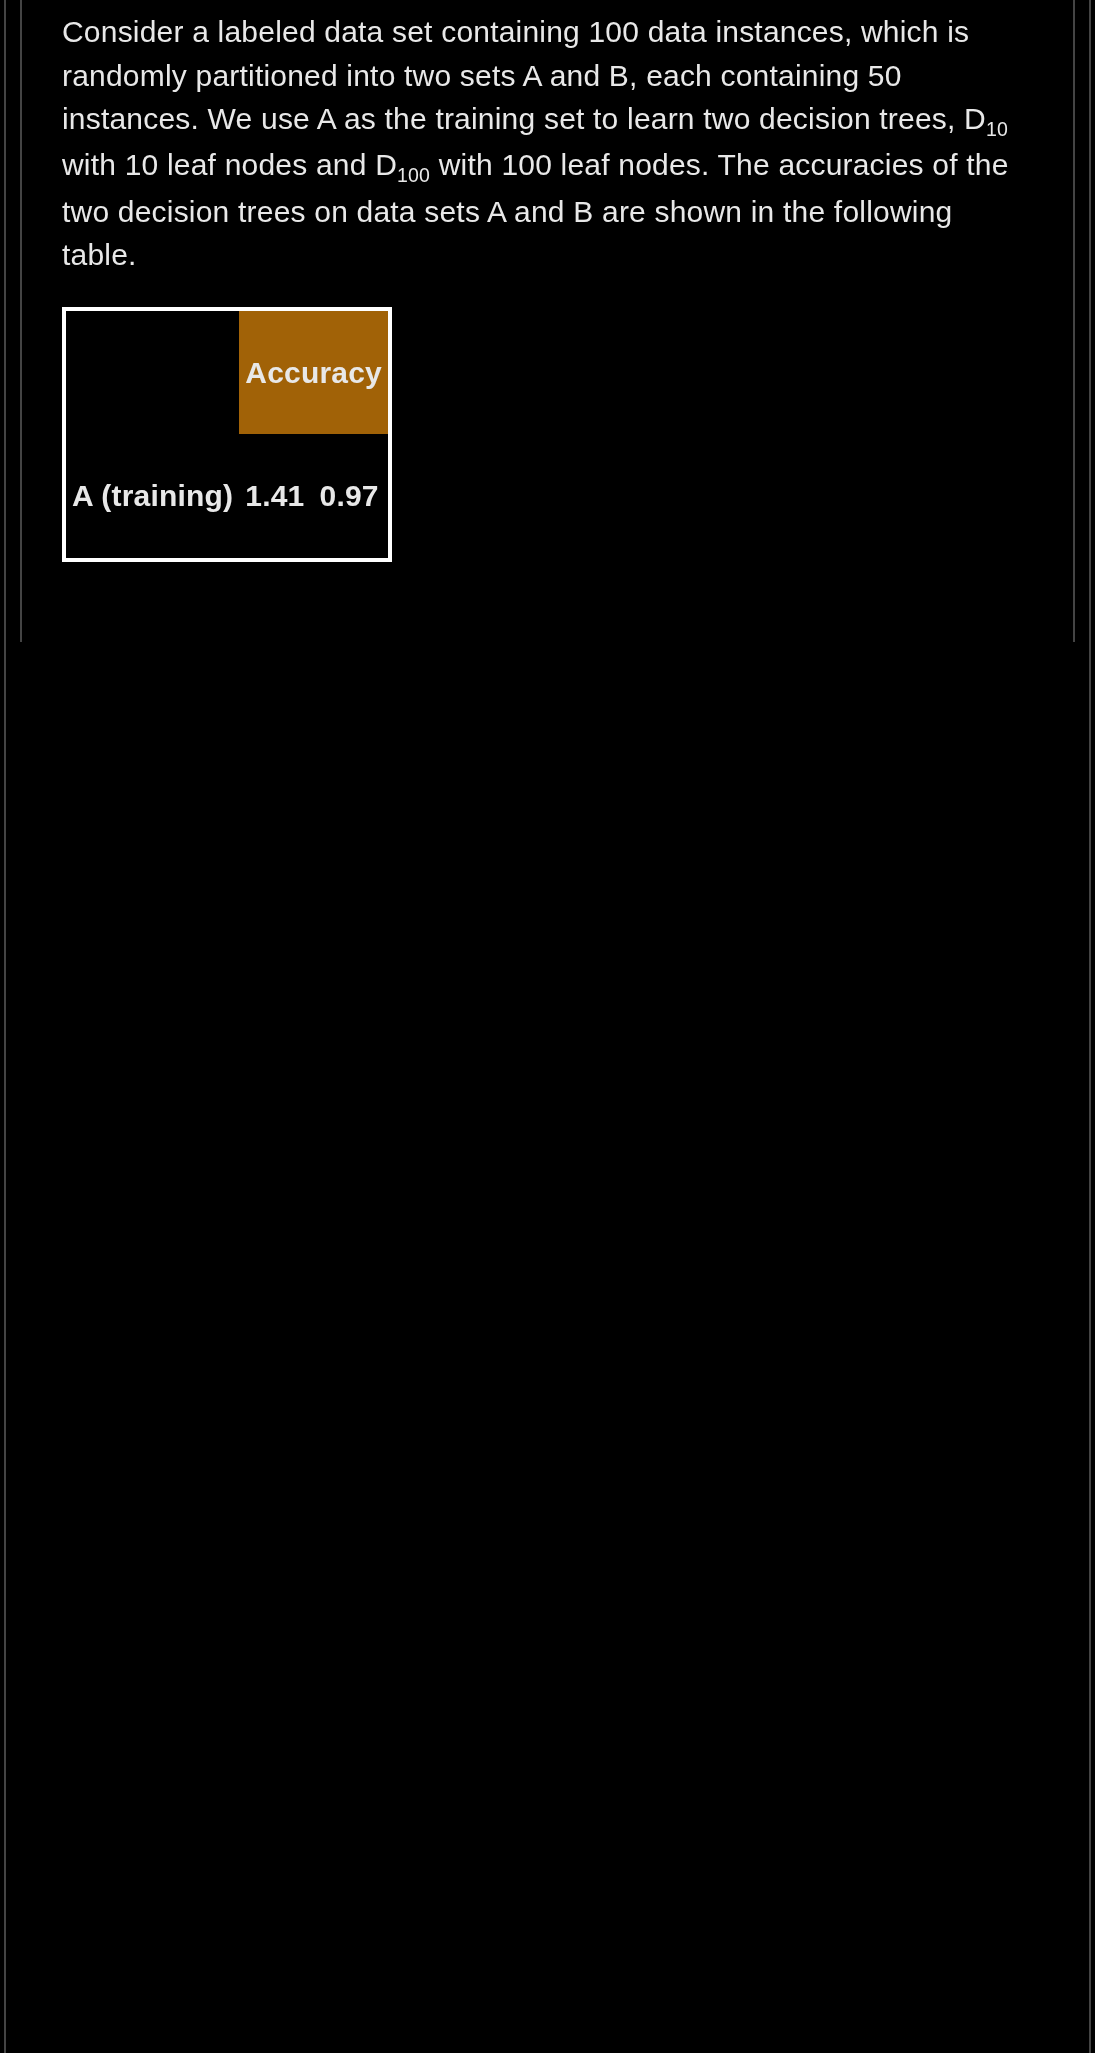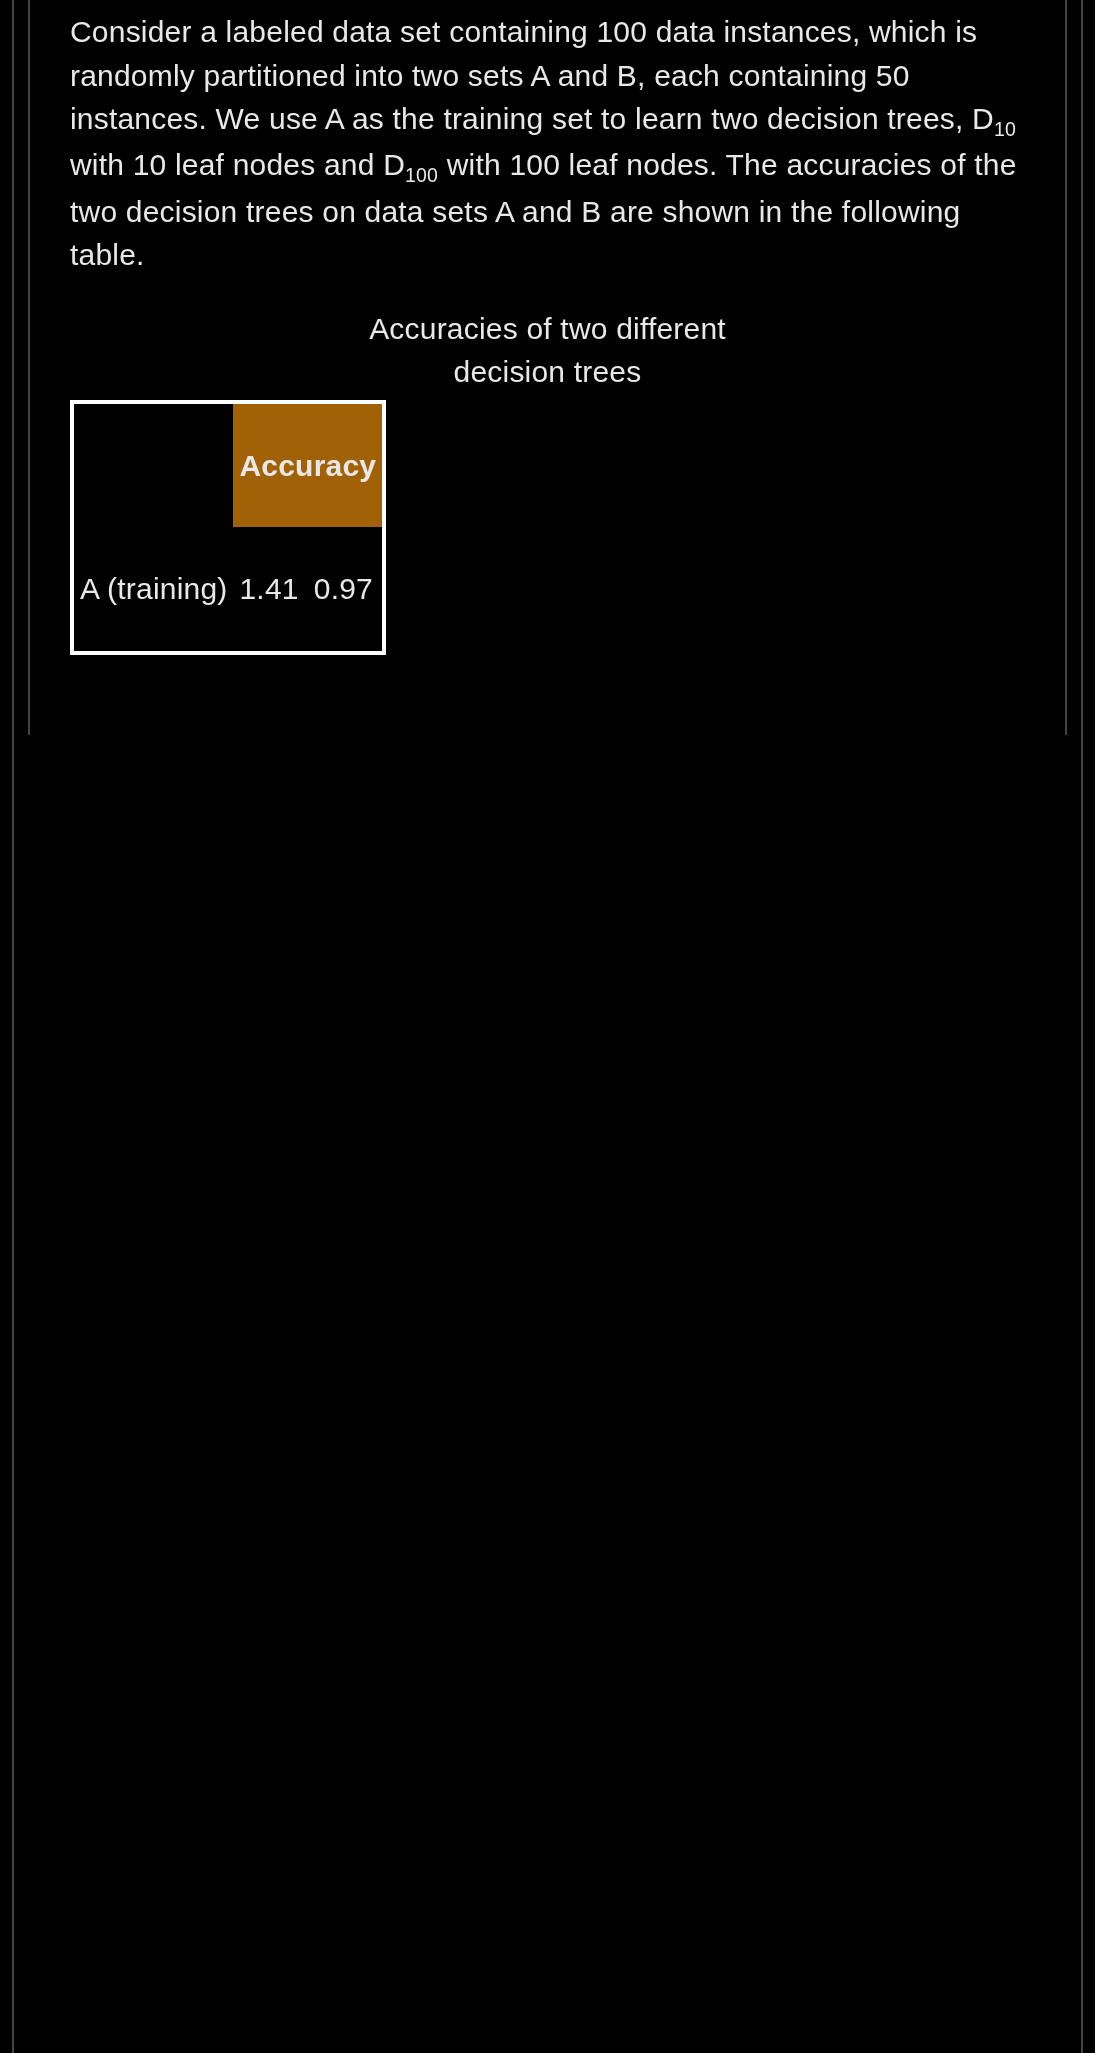--- a/index.html
+++ b/index.html
@@ -8,21 +8,21 @@
     font-family: "Segoe UI", "Helvetica Neue", Arial, sans-serif;
     margin: 0;
     padding: 0;
     font-size: 30px;
     line-height: 1.45;
     letter-spacing: 0.2px;
   }
   .outer {
     border-left: 2px solid #444;
     border-right: 2px solid #444;
-    margin: 0 12px;
+    margin: 0 4px;
     padding: 0;
     min-height: 2053px;
   }
   .inner {
     border-left: 2px solid #444;
     border-right: 2px solid #444;
     margin: 0 14px;
     padding: 10px 40px 40px 40px;
   }
   .para {
@@ -36,21 +36,21 @@
     font-weight: 300;
   }
   table.acc {
     border: 4px solid #fff;
     border-collapse: collapse;
     margin: 6px 0 40px 0;
   }
   table.acc th, table.acc td {
     padding: 40px 6px;
     text-align: left;
-    font-weight: 400;
+    font-weight: 700;
   }
   table.acc th {
     background: #a16207;
     font-weight: 600;
   }
   table.acc .hgroup th {
     text-align: center;
   }
   sub {
     font-size: 0.65em;
@@ -72,21 +72,20 @@
 </head>
 <body>
 
 <div class="outer">
   <div class="inner">
 
     <p class="para">
       <span>Consider a labeled data set containing 100 data instances, which is randomly partitioned into two sets A and B, each containing 50 instances. We use A as the training set to learn two decision trees, D</span><sub>10</sub><span> with 10 leaf nodes and D</span><sub>100</sub><span> with 100 leaf nodes. The accuracies of the two decision trees on data sets A and B are shown in the following table.</span>
     </p>
 
-    <div class="caption">Accuracies of two different decision trees</div>
 
     <table class="acc">
       <tbody>
           <tr class="hgroup">
         <td></td>
         <th colspan="2">Accuracy</th>
       </tr>
       <tr>
         <td>A (training)</td>
         <td>1.41</td>

